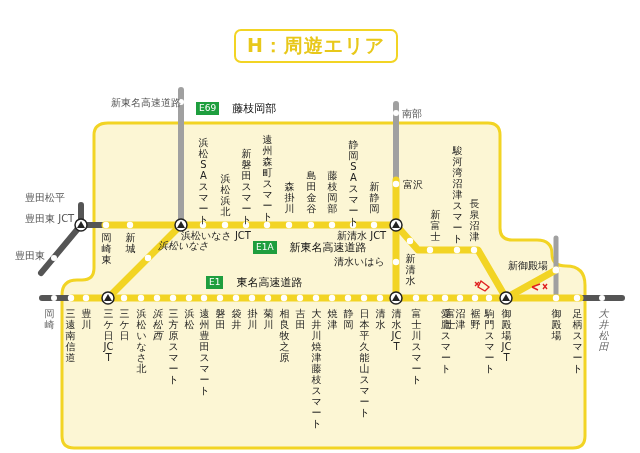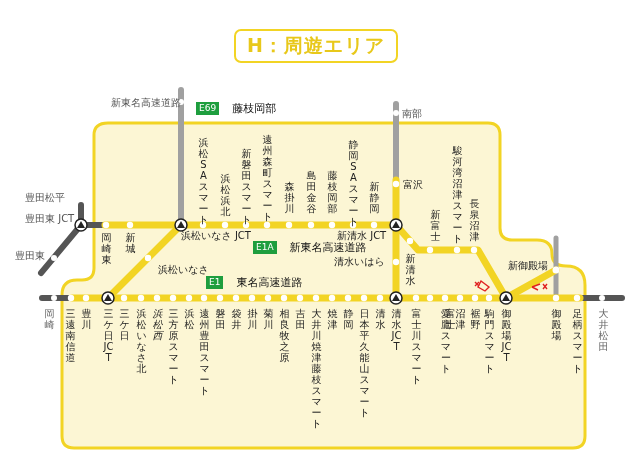--- a/index.html
+++ b/index.html
@@ -148,36 +148,36 @@
   <span class="badge">E1</span>
   <span>東名高速道路</span>
 </div>
 
 <div class="lbl gray" style="left:111px;top:97px;">新東名高速道路</div>
 <div class="lbl gray" style="left:25px;top:192px;">豊田松平</div>
 <div class="lbl gray" style="left:25px;top:213px;">豊田東 JCT</div>
 <div class="lbl gray" style="left:15px;top:250px;">豊田東</div>
 <div class="vlbl gray" style="left:44px;top:308px;">岡崎</div>
 <div class="lbl gray" style="left:402px;top:108px;">南部</div>
-<div class="vlbl gray" style="left:598px;top:308px;">大井松田</div>
+<div class="vlbl gray" style="left:598px;top:308px;font-style:italic;">大井松田</div>
 
 <div class="vlbl" style="left:101px;top:232px;">岡崎東</div>
 <div class="vlbl" style="left:125px;top:232px;">新城</div>
 <div class="vlbl" style="left:198px;top:137px;">浜松SAスマート</div>
 <div class="vlbl" style="left:220px;top:173px;">浜松浜北</div>
 <div class="vlbl" style="left:241px;top:148px;">新磐田スマート</div>
 <div class="vlbl" style="left:262px;top:134px;">遠州森町スマート</div>
 <div class="vlbl" style="left:284px;top:181px;">森掛川</div>
 <div class="vlbl" style="left:306px;top:170px;">島田金谷</div>
 <div class="vlbl" style="left:327px;top:170px;">藤枝岡部</div>
 <div class="vlbl" style="left:348px;top:139px;">静岡SAスマート</div>
 <div class="vlbl" style="left:369px;top:181px;">新静岡</div>
 
 <div class="lbl" style="left:181px;top:230px;">浜松いなさ JCT</div>
-<div class="lbl" style="left:158px;top:264px;">浜松いなさ</div>
+<div class="lbl" style="left:158px;top:240px;font-style:italic;">浜松いなさ</div>
 <div class="lbl" style="left:337px;top:230px;">新清水 JCT</div>
 <div class="lbl" style="left:334px;top:256px;">清水いはら</div>
 <div class="lbl" style="left:403px;top:179px;">富沢</div>
 <div class="vlbl" style="left:405px;top:253px;">新清水</div>
 <div class="vlbl" style="left:430px;top:209px;">新富士</div>
 <div class="vlbl" style="left:452px;top:145px;">駿河湾沼津スマート</div>
 <div class="vlbl" style="left:469px;top:198px;">長泉沼津</div>
 <div class="lbl" style="left:508px;top:260px;">新御殿場</div>
 
 <div class="vlbl" style="left:65px;top:308px;">三遠南信道</div>

